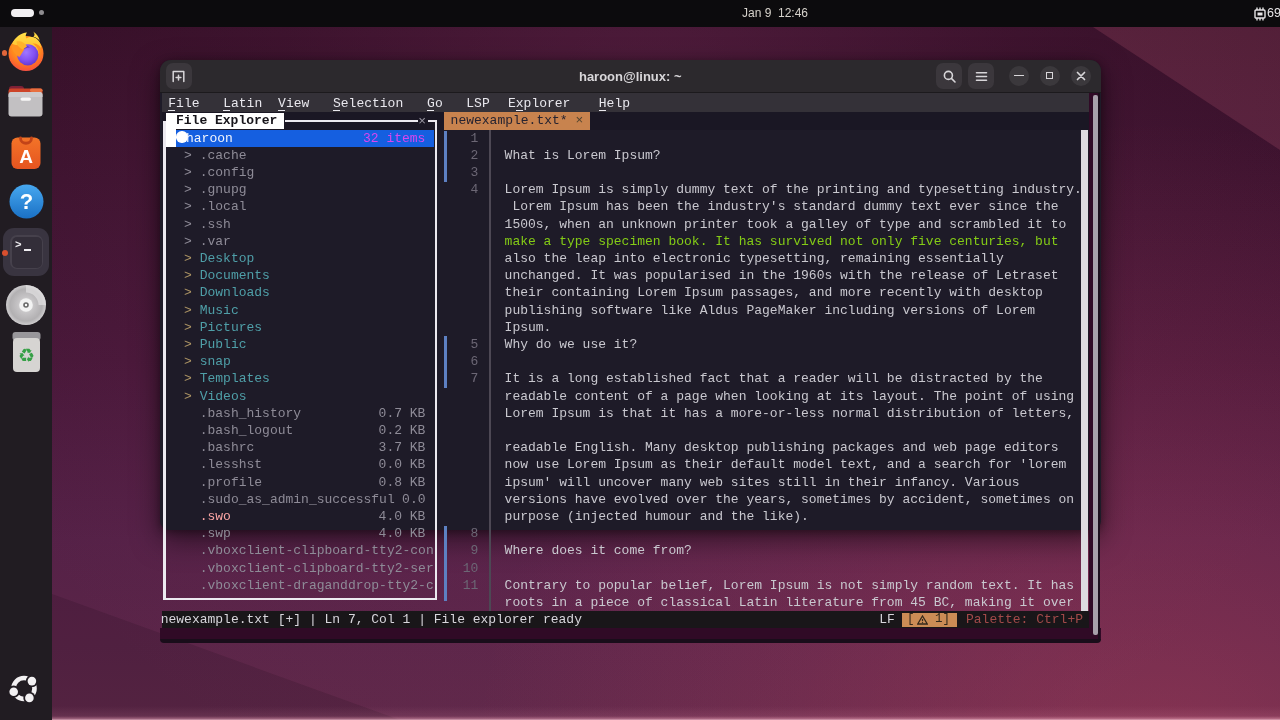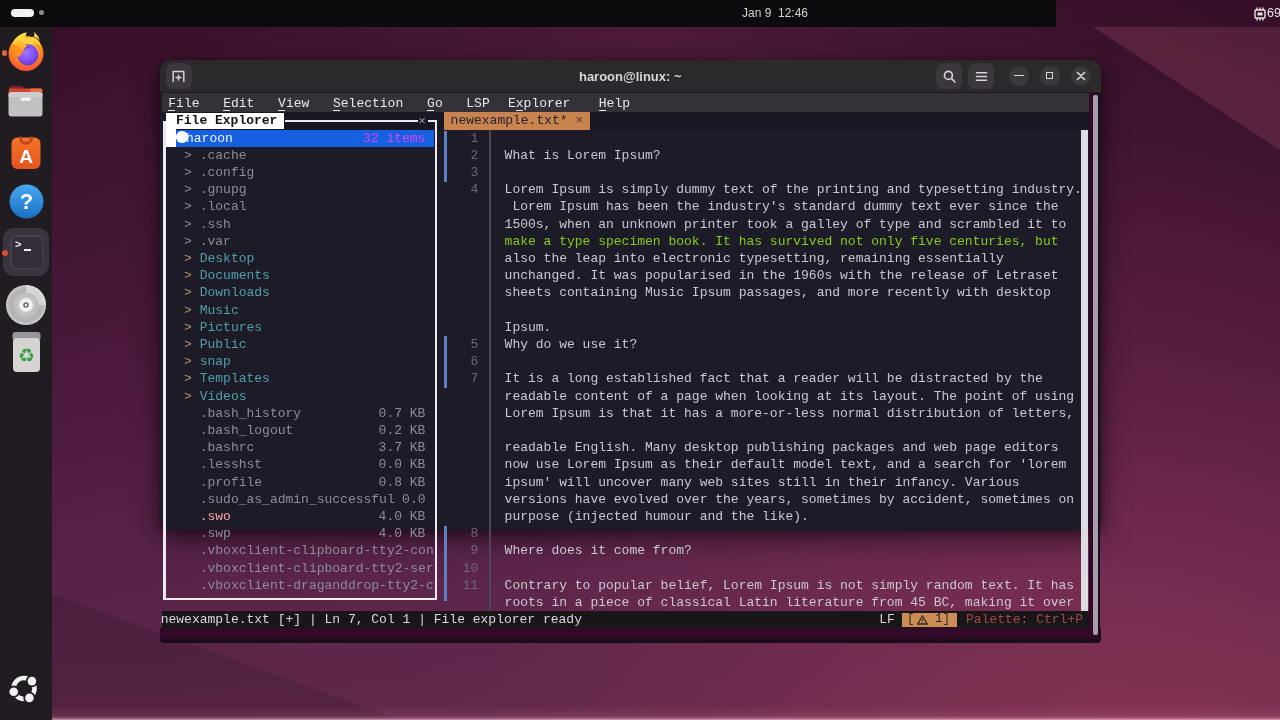--- a/index.html
+++ b/index.html
@@ -1,20 +1,20 @@
 <!DOCTYPE html>
 <html><head><meta charset="utf-8">
 <style>
 *{margin:0;padding:0;box-sizing:border-box}
 html,body{width:1280px;height:720px;overflow:hidden;background:#000}
 #screen{position:absolute;left:0;top:0;width:1280px;height:720px;overflow:hidden;font-family:"Liberation Sans",sans-serif}
 .abs{position:absolute}
 .m{position:absolute;font-family:"Liberation Mono",monospace;font-size:13px;line-height:17.2px;height:17.2px;white-space:pre}
 #wall{position:absolute;left:0;top:0}
-#topbar{position:absolute;left:0;top:0;width:1056px;height:27px;background:#0c0b0d;color:#d9d5cf}
+#topbar{position:absolute;left:0;top:0;width:1280px;height:27px;background:#0c0b0d;color:#d9d5cf}
 #dock{position:absolute;left:0;top:27px;width:52px;height:693px;background:#211c22}
 #win{position:absolute;left:160px;top:60px;width:940.5px;height:470px;border-radius:11px 11px 9px 9px;background:#1E1B28;box-shadow:0 10px 28px rgba(0,0,0,.5),0 2px 8px rgba(0,0,0,.35)}
 #titlebar{position:absolute;left:0;top:0;width:100%;height:33px;background:#2c292d;border-radius:11px 11px 0 0;border-bottom:1px solid #1c1a1d}
 .tbtn{position:absolute;top:3px;width:26px;height:26px;border-radius:7px;background:#3b373c}
 .cbtn{position:absolute;top:6px;width:20px;height:20px;border-radius:50%;background:#3b383c}
 </style></head>
 <body>
 <div id="screen">
 <svg id="wall" width="1280" height="720" viewBox="0 0 1280 720">
 <defs>
@@ -184,21 +184,21 @@
 <div class="cbtn" style="left:880.2px"></div>
 <div class="abs" style="left:885.7px;top:11.5px;width:7px;height:7px;border:1.6px solid #d8d6d9"></div>
 <div class="cbtn" style="left:911.2px"></div>
 <svg class="abs" style="left:916.2px;top:10.5px" width="10" height="10" viewBox="0 0 10 10">
 <path d="M1.5 1.5 L8.5 8.5 M8.5 1.5 L1.5 8.5" stroke="#d8d6d9" stroke-width="1.7" stroke-linecap="round"></path>
 </svg>
 </div>
 <div class="abs" style="left:1.5px;top:33px;width:927.5px;height:19.4px;background:#343138"></div>
 <div class="m" style="left:8.3px;top:34.5px;color:#e9e8ee">File</div>
 <div class="abs" style="left:8.3px;top:49.5px;width:7.2px;height:1.4px;background:#e9e8ee"></div>
-<div class="m" style="left:63.2px;top:34.5px;color:#e9e8ee">Edit</div>
+<div class="m" style="left:63.2px;top:34.5px;color:#e9e8ee">Latin</div>
 <div class="abs" style="left:63.2px;top:49.5px;width:7.2px;height:1.4px;background:#e9e8ee"></div>
 <div class="m" style="left:118.1px;top:34.5px;color:#e9e8ee">View</div>
 <div class="abs" style="left:118.1px;top:49.5px;width:7.2px;height:1.4px;background:#e9e8ee"></div>
 <div class="m" style="left:173.0px;top:34.5px;color:#e9e8ee">Selection</div>
 <div class="abs" style="left:173.0px;top:49.5px;width:7.2px;height:1.4px;background:#e9e8ee"></div>
 <div class="m" style="left:267.1px;top:34.5px;color:#e9e8ee">Go</div>
 <div class="abs" style="left:267.1px;top:49.5px;width:7.2px;height:1.4px;background:#e9e8ee"></div>
 <div class="m" style="left:306.3px;top:34.5px;color:#e9e8ee">LSP</div>
 <div class="m" style="left:348.0px;top:34.5px;color:#e9e8ee">Explorer</div>
 <div class="abs" style="left:355.81px;top:49.5px;width:7.2px;height:1.4px;background:#e9e8ee"></div>
@@ -284,21 +284,22 @@
 <div class="abs" style="left:283.8px;top:276.2px;width:3.2px;height:51.8px;background:#5d80c2"></div>
 <div class="abs" style="left:283.8px;top:465.6px;width:3.2px;height:75.4px;background:#5d80c2"></div>
 <div class="abs" style="left:329.4px;top:69.6px;width:1.5px;height:481.6px;background:#4d4854"></div>
 <div class="m" style="left:344.6px;top:86.8px;color:#c9c8cf">What is Lorem Ipsum?</div>
 <div class="m" style="left:344.6px;top:121.2px;color:#c9c8cf">Lorem Ipsum is simply dummy text of the printing and typesetting industry.</div>
 <div class="m" style="left:344.6px;top:138.4px;color:#c9c8cf"> Lorem Ipsum has been the industry's standard dummy text ever since the</div>
 <div class="m" style="left:344.6px;top:155.6px;color:#c9c8cf">1500s, when an unknown printer took a galley of type and scrambled it to</div>
 <div class="m" style="left:344.6px;top:172.8px;color:#84cc16">make a type specimen book. It has survived not only five centuries, but</div>
 <div class="m" style="left:344.6px;top:190.0px;color:#c9c8cf">also the leap into electronic typesetting, remaining essentially</div>
 <div class="m" style="left:344.6px;top:207.2px;color:#c9c8cf">unchanged. It was popularised in the 1960s with the release of Letraset</div>
-<div class="m" style="left:344.6px;top:224.4px;color:#c9c8cf">sheets containing Music Ipsum passages, and more recently with desktop</div>
+<div class="m" style="left:344.6px;top:224.4px;color:#c9c8cf">their containing Lorem Ipsum passages, and more recently with desktop</div>
+<div class="m" style="left:344.6px;top:241.6px;color:#c9c8cf">publishing software like Aldus PageMaker including versions of Lorem</div>
 <div class="m" style="left:344.6px;top:258.8px;color:#c9c8cf">Ipsum.</div>
 <div class="m" style="left:344.6px;top:276.0px;color:#c9c8cf">Why do we use it?</div>
 <div class="m" style="left:344.6px;top:310.4px;color:#c9c8cf">It is a long established fact that a reader will be distracted by the</div>
 <div class="m" style="left:344.6px;top:327.6px;color:#c9c8cf">readable content of a page when looking at its layout. The point of using</div>
 <div class="m" style="left:344.6px;top:344.8px;color:#c9c8cf">Lorem Ipsum is that it has a more-or-less normal distribution of letters,</div>
 <div class="m" style="left:344.6px;top:379.2px;color:#c9c8cf">readable English. Many desktop publishing packages and web page editors</div>
 <div class="m" style="left:344.6px;top:396.4px;color:#c9c8cf">now use Lorem Ipsum as their default model text, and a search for 'lorem</div>
 <div class="m" style="left:344.6px;top:413.6px;color:#c9c8cf">ipsum' will uncover many web sites still in their infancy. Various</div>
 <div class="m" style="left:344.6px;top:430.8px;color:#c9c8cf">versions have evolved over the years, sometimes by accident, sometimes on</div>
 <div class="m" style="left:344.6px;top:448.0px;color:#c9c8cf">purpose (injected humour and the like).</div>

